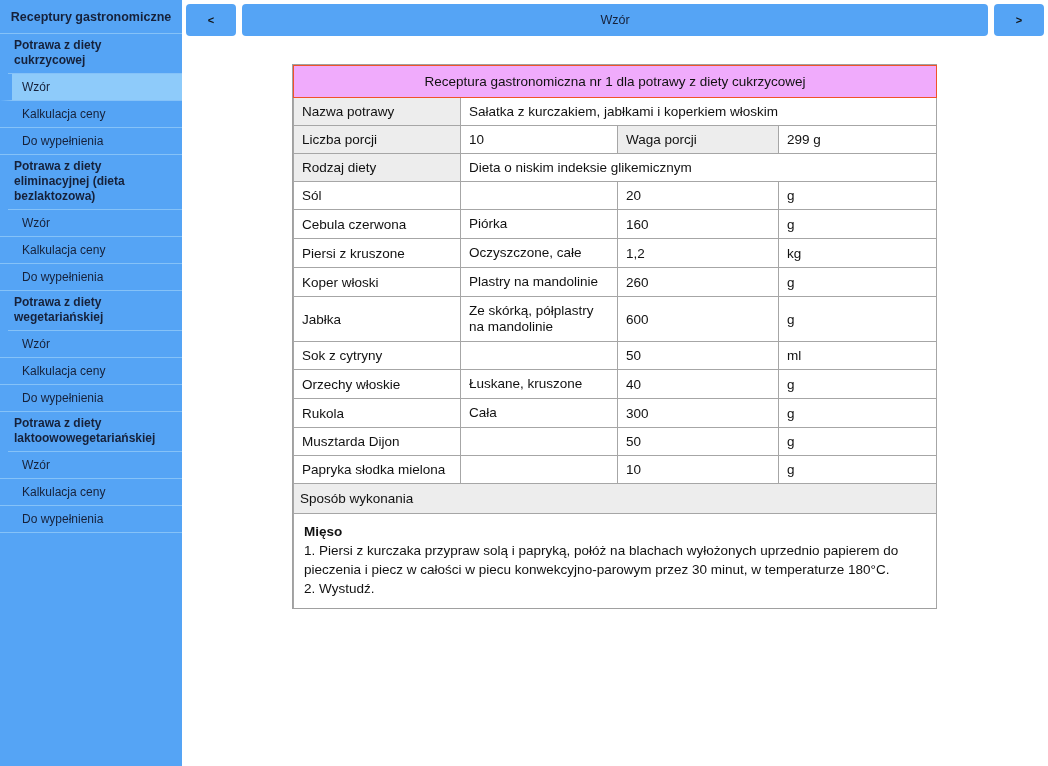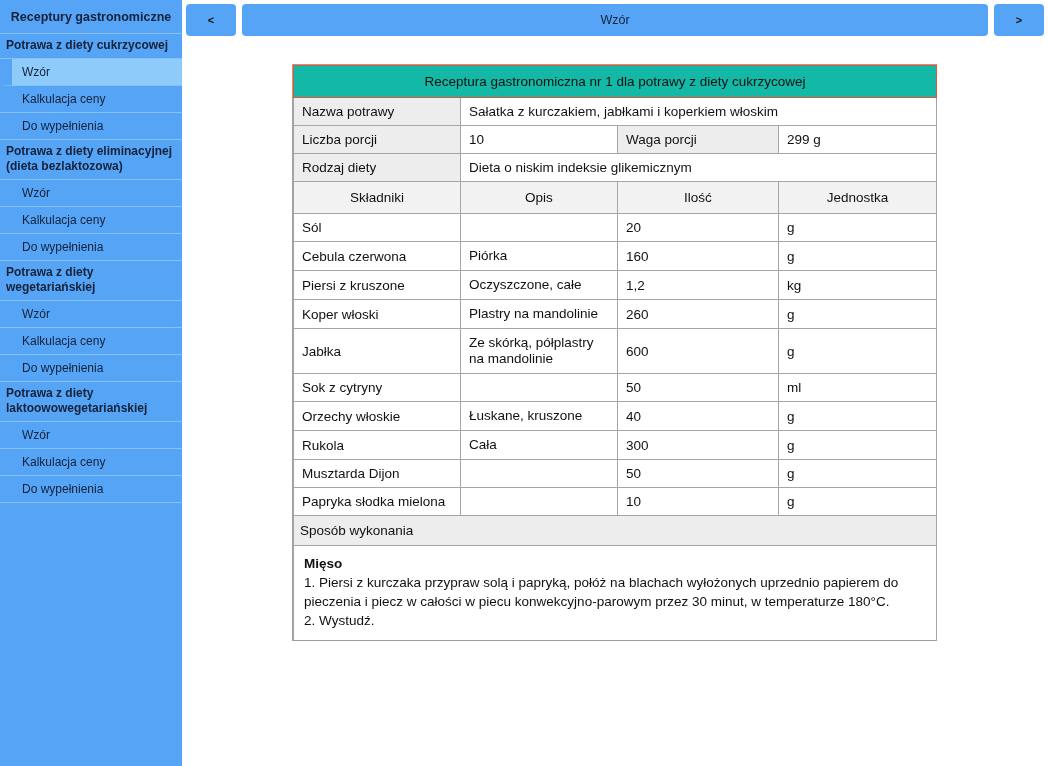--- a/index.html
+++ b/index.html
@@ -25,20 +25,21 @@
     font-size: 12.5px; font-weight: bold; color: #16213a;
     background: #55a4f5;
     border-bottom: 1px solid #85c2f8;
   }
   .side-group {
     padding: 4px 6px 5px 6px;
     font-size: 12px; font-weight: bold; color: #16213a;
     line-height: 15px;
     background: #55a4f5;
     border-bottom: 1px solid #85c2f8;
+    margin-left: 8px;
   }
   .side-item {
     padding: 6px 6px 6px 22px;
     font-size: 12px; color: #16213a;
     background: #55a4f5;
     border-bottom: 1px solid #85c2f8;
     line-height: 14px;
   }
   .side-item.selected {
     background: #8ecbfa;
@@ -81,21 +82,21 @@
   table.rt td, table.rt th {
     border: 1px solid #a6a6a6;
     font-size: 13.5px;
     color: #111111;
     padding: 6px 8px;
     vertical-align: middle;
     font-weight: normal;
     text-align: left;
   }
   .orange-head {
-    background: #14b8a6;
+    background: #f0abfc;
     color: #ffffff;
     font-weight: bold;
     font-size: 14.5px;
     text-align: center !important;
     padding: 8px 20px !important;
     border: 1px solid #f0522a !important;
   }
   .lbl {
     background: #ededed;
     font-weight: bold;
@@ -185,26 +186,20 @@
         <tr>
           <td class="lbl">Liczba porcji</td>
           <td>10</td>
           <td class="lbl">Waga porcji</td>
           <td>299 g</td>
         </tr>
         <tr>
           <td class="lbl">Rodzaj diety</td>
           <td colspan="3">Dieta o niskim indeksie glikemicznym</td>
         </tr>
-        <tr>
-          <td class="colhead">Składniki</td>
-          <td class="colhead">Opis</td>
-          <td class="colhead">Ilość</td>
-          <td class="colhead">Jednostka</td>
-        </tr>
 
         <tr>
           <td class="ing-name">Sól</td>
           <td class="ing-desc"></td>
           <td class="ctr">20</td>
           <td class="ctr">g</td>
         </tr>
         <tr>
           <td class="ing-name">Cebula czerwona</td>
           <td class="ing-desc">Piórka</td>

